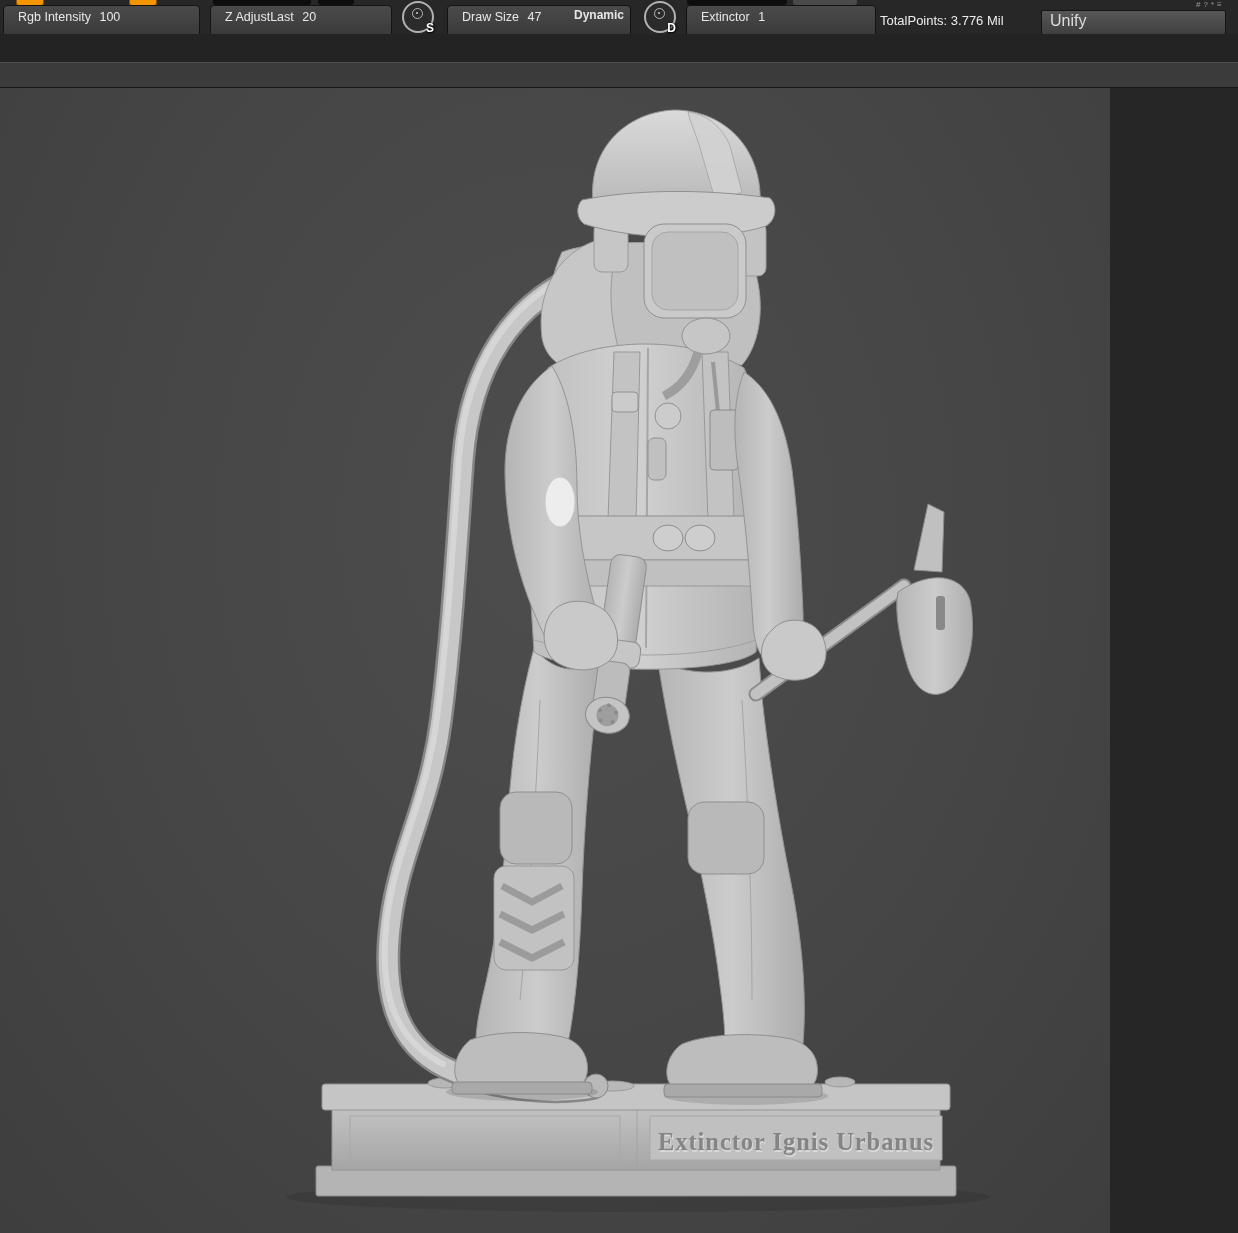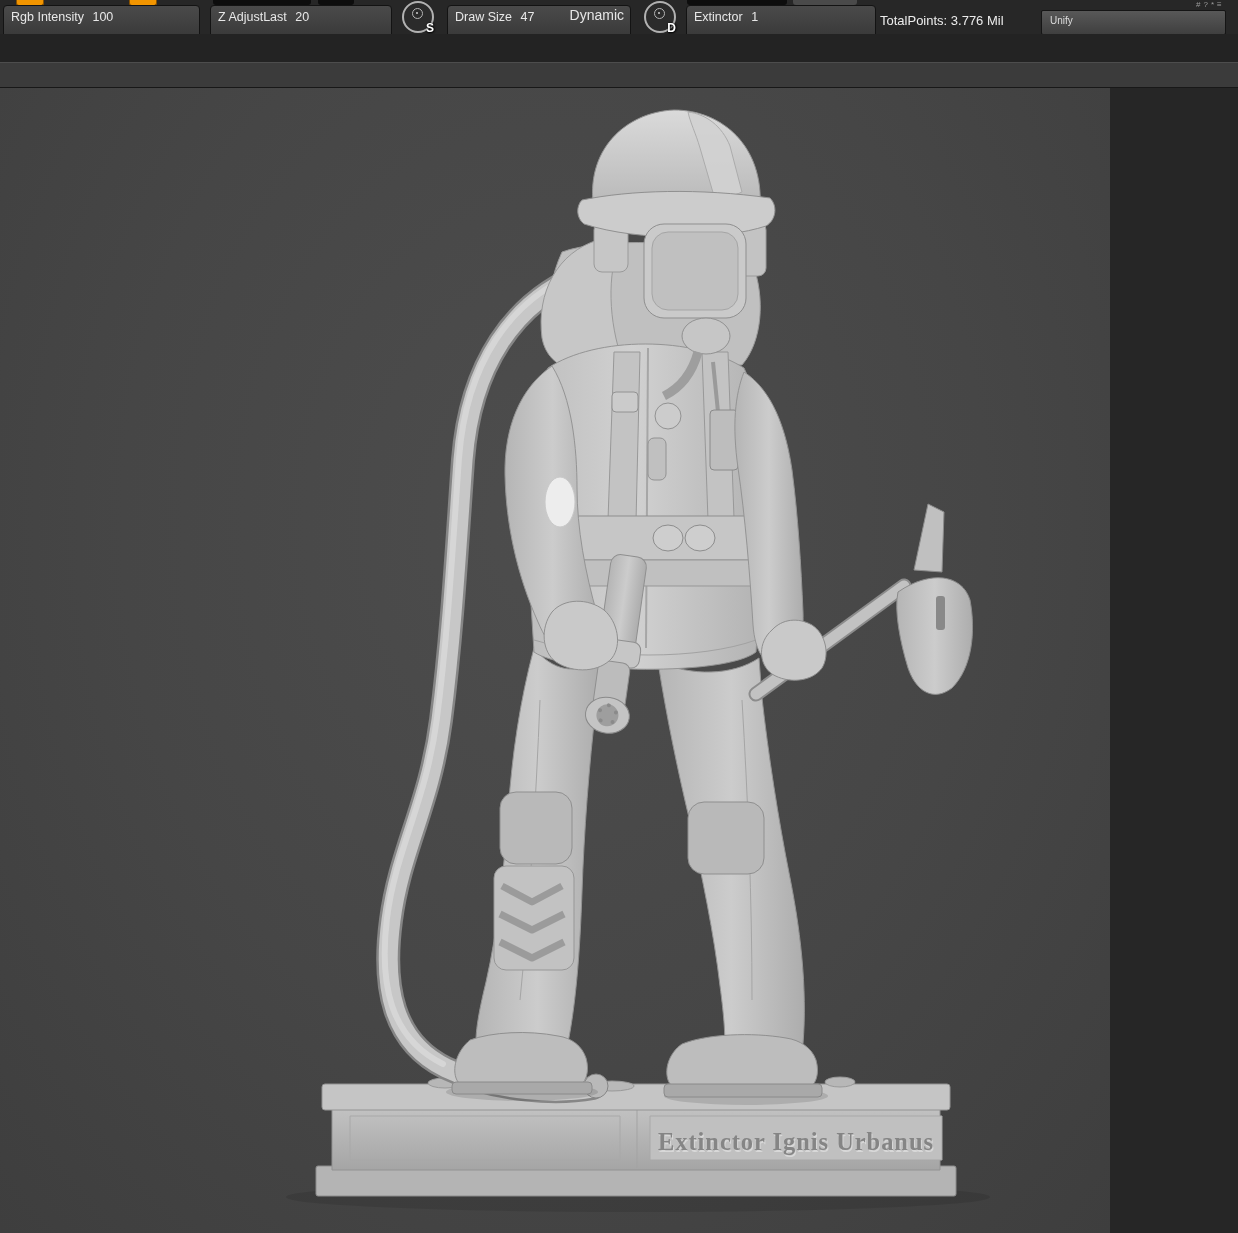--- a/index.html
+++ b/index.html
@@ -13,43 +13,43 @@
   .topbar{position:absolute;top:0;left:0;width:1238px;height:34px;background:#272727;}
   .midgap{position:absolute;top:34px;left:0;width:1238px;height:28px;background:#232323;}
   .shelf{position:absolute;top:62px;left:0;width:1238px;height:26px;background:#3b3b3b;
          border-top:1px solid #4d4d4d;border-bottom:1px solid #181818;box-sizing:border-box;}
   .canvas{position:absolute;top:88px;left:0;width:1110px;height:1145px;
           background:radial-gradient(ellipse at 50% 38%, #4d4d4d 0%, #464646 55%, #3e3e3e 100%);}
 
   .slider{position:absolute;top:5px;height:35px;box-sizing:border-box;
           background:linear-gradient(#4a4a4a,#383838);
           border:1px solid #131313;border-radius:4px;
-          color:#e8e8e8;font-size:12.5px;line-height:22px;padding-left:7px;white-space:nowrap;}
+          color:#e8e8e8;font-size:12.5px;line-height:22px;padding-left:14px;white-space:nowrap;}
   .slider .val{margin-left:5px;}
   .handle{position:absolute;bottom:-4px;width:17px;height:7px;background:#f29500;
           border:1px solid #8a5200;border-radius:3px;box-sizing:border-box;}
-  .dyn{position:absolute;right:6px;top:4px;font-size:14px;font-weight:normal;color:#e6e6e6;line-height:10px;}
+  .dyn{position:absolute;right:6px;top:4px;font-size:12px;font-weight:bold;color:#e6e6e6;line-height:10px;}
 
   .btn-frag{position:absolute;top:0;height:5px;background:#0d0d0d;border-radius:0 0 3px 3px;}
   .btn-frag.lite{background:#4a4a4a;}
   .ohandle-frag{position:absolute;top:0;width:28px;height:6px;background:#f29500;
                 border:1px solid #8a5200;border-top:none;border-radius:0 0 3px 3px;box-sizing:border-box;}
 
   .circle-badge{position:absolute;top:1px;width:32px;height:32px;border:2px solid #b2b2b2;
                 border-radius:50%;box-sizing:border-box;background:rgba(255,255,255,0.02);}
   .cb-dot{position:absolute;left:8px;top:5px;width:9px;height:9px;border:1px solid #b5b5b5;border-radius:50%;}
   .cb-dot::after{content:"";position:absolute;left:3px;top:3px;width:2px;height:2px;background:#cfcfcf;border-radius:50%;}
   .cb-letter{position:absolute;right:-2px;bottom:-4px;font-size:12px;font-weight:bold;color:#ffffff;
              text-shadow:0 1px 2px #000,1px 0 2px #000;}
 
   .total-points{position:absolute;left:880px;top:13px;font-size:13px;color:#ececec;text-align:right;}
 
   .unify-btn{position:absolute;left:1041px;top:10px;width:185px;height:25px;box-sizing:border-box;
              background:linear-gradient(#585858,#3f3f3f);border:1px solid #151515;border-radius:2px;
-             color:#dcdcdc;font-size:10px;line-height:20px;padding-left:8px;}
+             color:#dcdcdc;font-size:16px;line-height:20px;padding-left:8px;}
   .corner-icons{position:absolute;left:1196px;top:0;display:flex;gap:3px;font-size:8px;color:#9c9c9c;line-height:10px;}
   .corner-icons span{cursor:default;}
 </style>
 </head>
 <body>
 
 <div>
 
   <div class="topbar">
 

